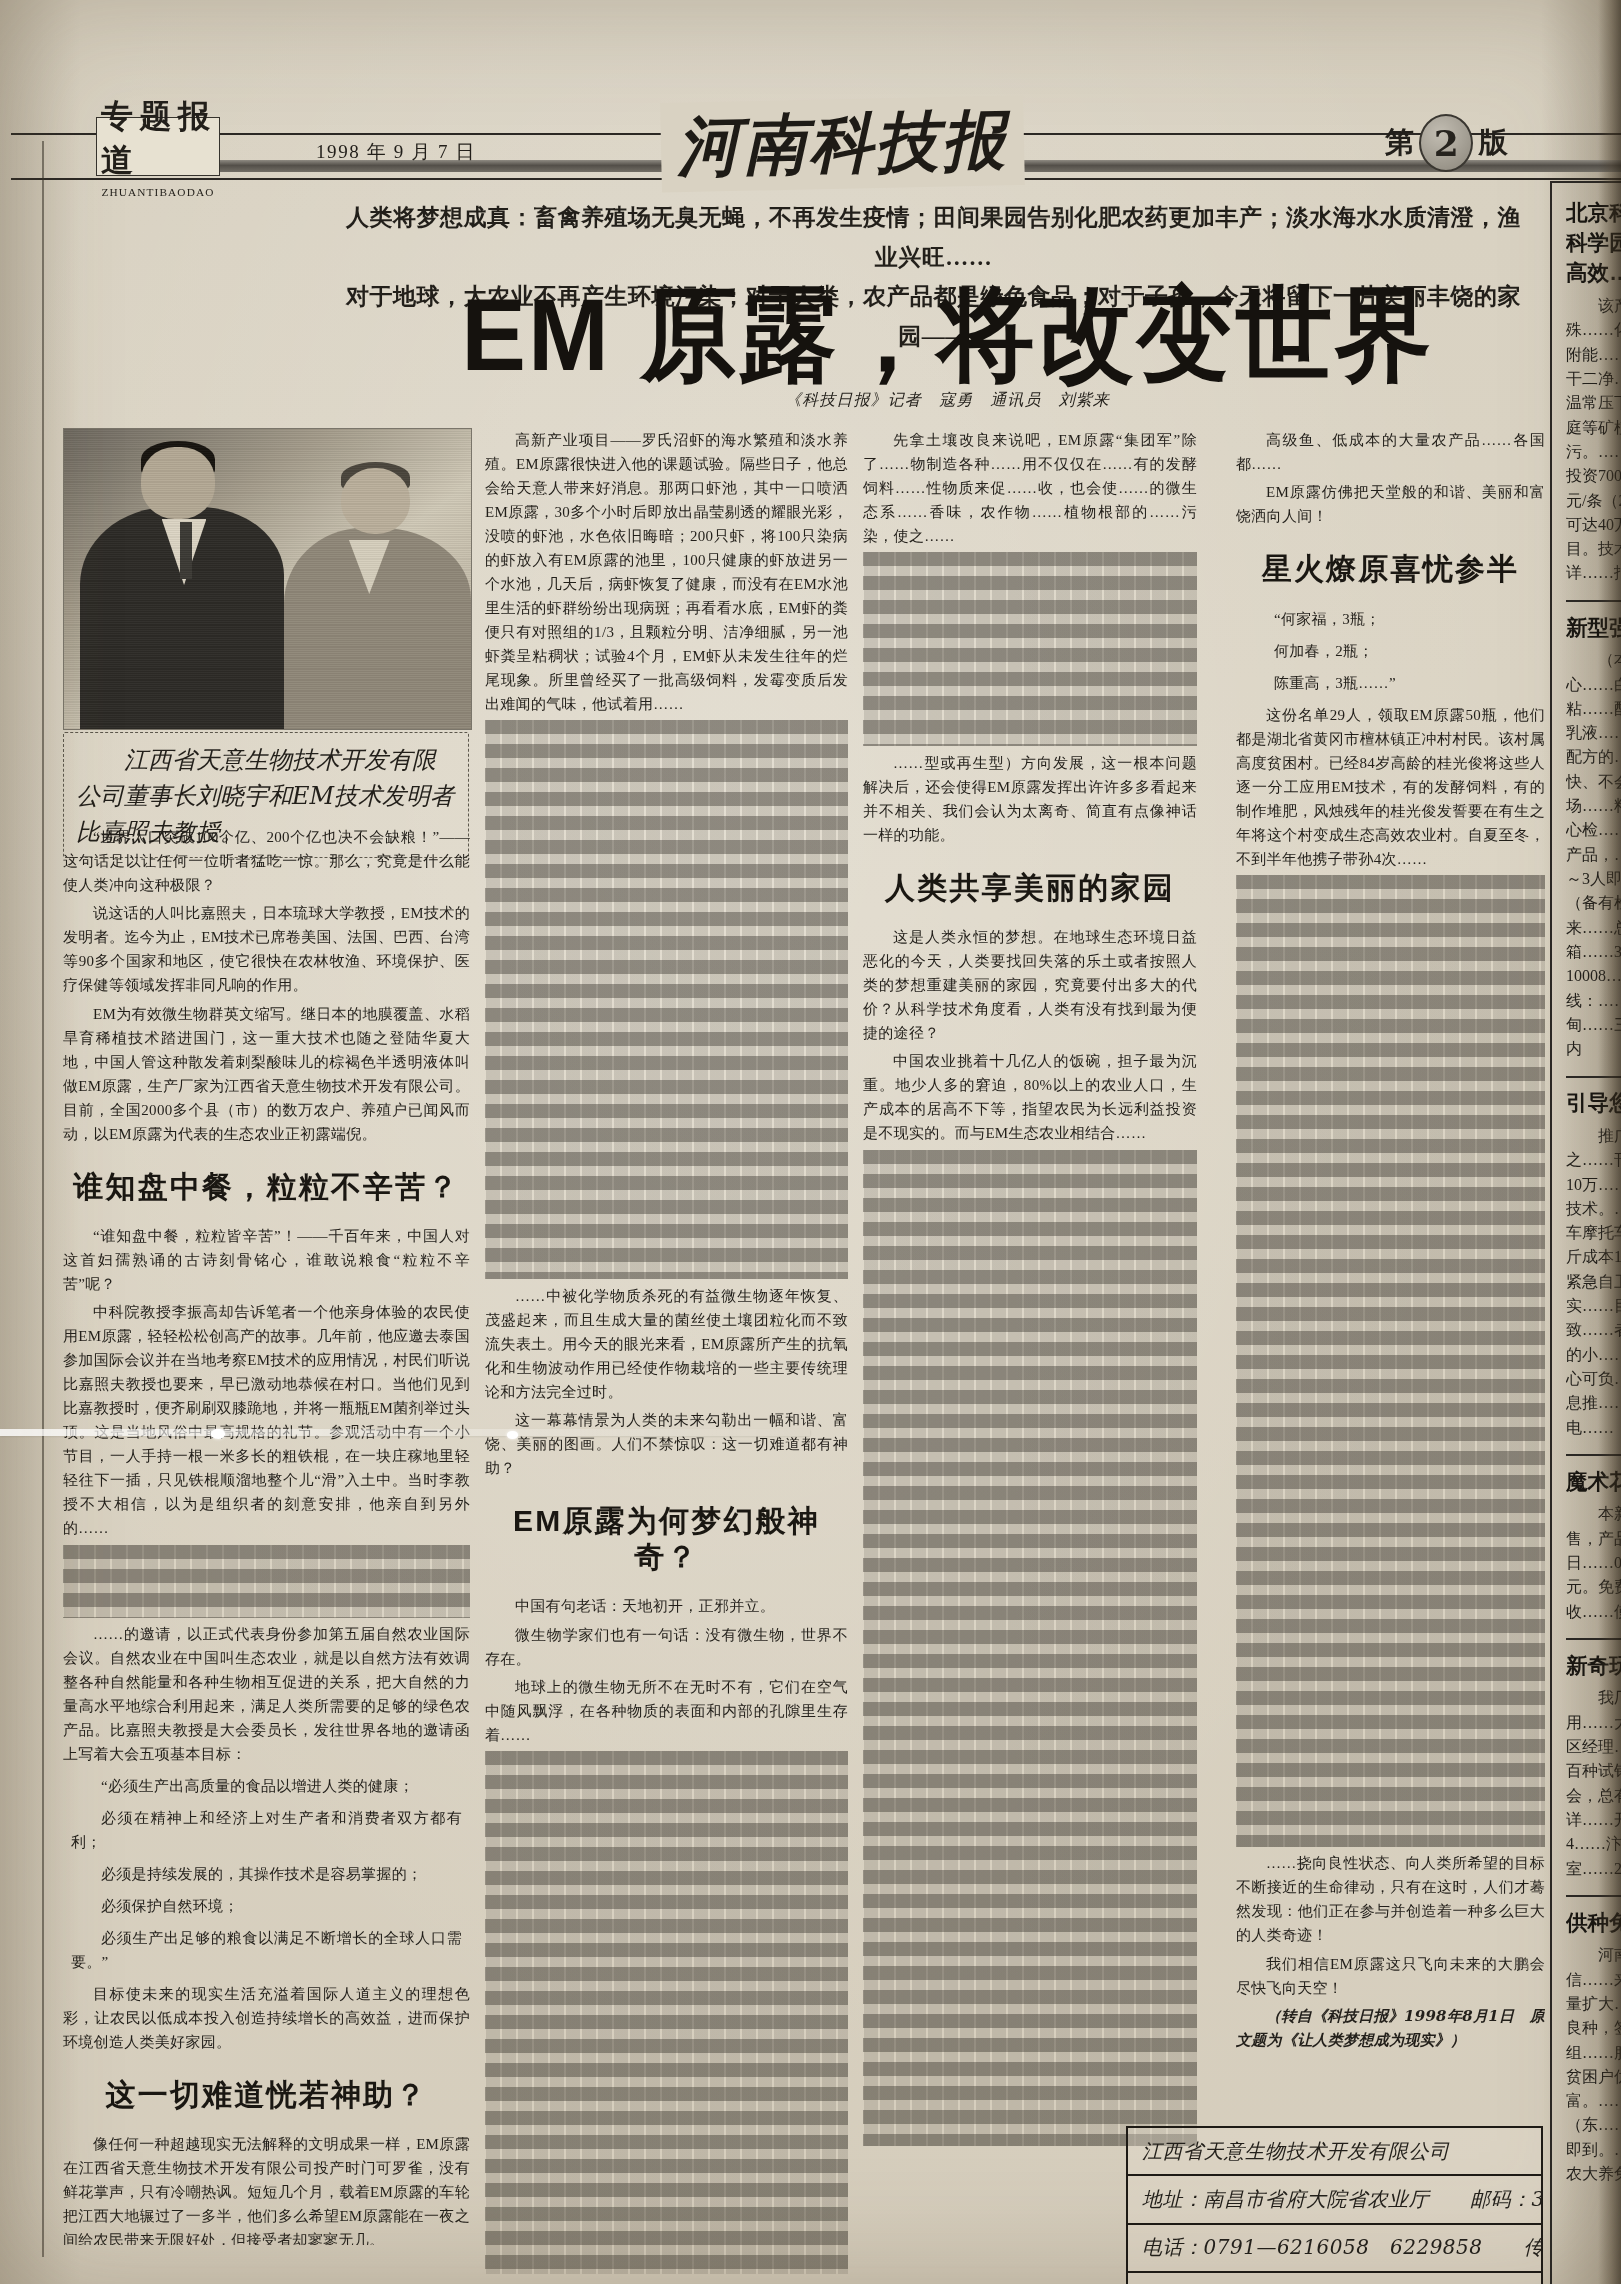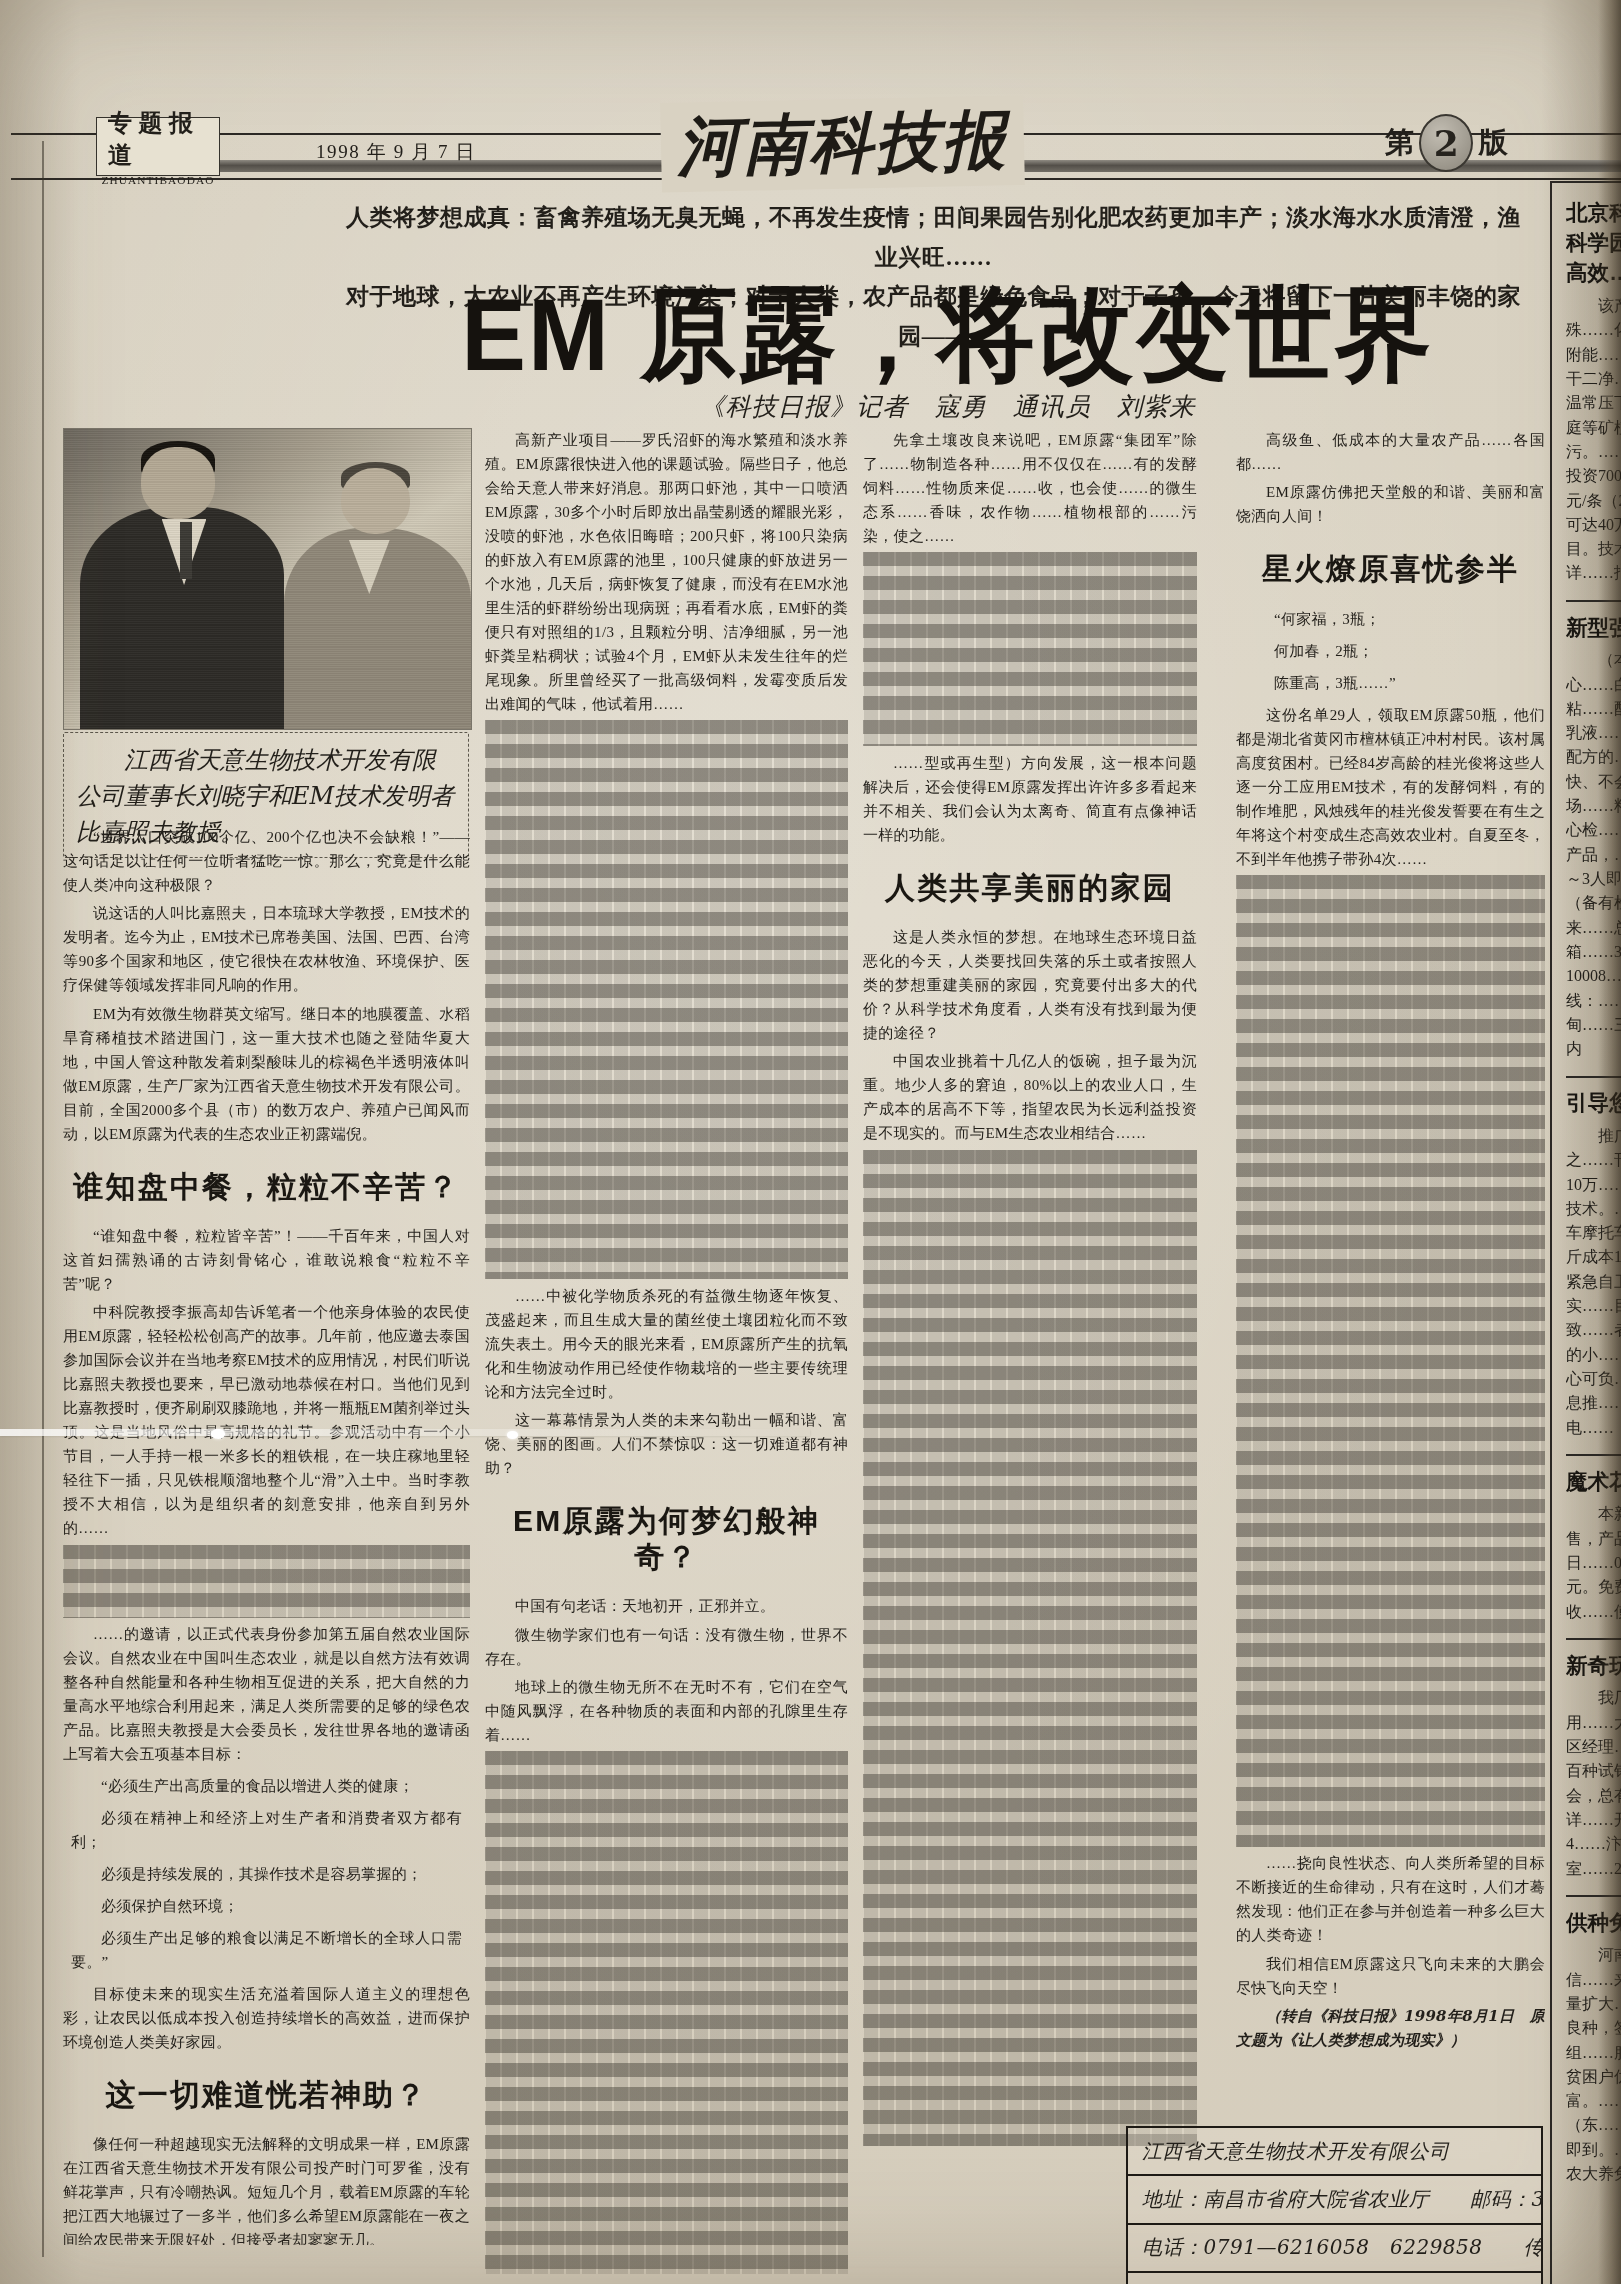--- a/index.html
+++ b/index.html
@@ -13,39 +13,39 @@
     box-shadow:inset 0 0 119px rgba(92,76,50,.30);}
   .right-curl{position:absolute;right:0;top:0;width:24px;height:100%;
     background:linear-gradient(90deg, rgba(60,50,35,0), rgba(70,58,40,.40) 55%, rgba(38,30,18,.62));z-index:40;}
   
   .rule{position:absolute;background:#2b2824;}
   .band{position:absolute;left:215px;top:160px;width:1407px;height:12.4px;
     background:linear-gradient(180deg,#8e8a82,#534f49 45%,#716d65);z-index:1;}
   .section-box{position:absolute;left:96px;top:117px;width:122px;height:57px;z-index:3;
     background:#e7e1d1;border:1.6px solid #35322c;display:flex;flex-direction:column;
     align-items:center;justify-content:center;}
-  .section-box .t{font-size:24px;font-weight:bold;letter-spacing:6.5px;padding-left:11px;}
+  .section-box .t{font-size:32px;font-weight:bold;letter-spacing:6.5px;padding-left:4px;}
   .section-box .py{font-size:11.3px;letter-spacing:1.1px;margin-top:2.2px;}
   .hdr-date{position:absolute;left:316px;top:139px;font-size:19px;letter-spacing:1.6px;z-index:3;}
   .masthead{position:absolute;left:661px;top:101px;z-index:3;background:#d9d2c2;padding:0 16px;
     font-family:"DejaVu Serif", serif;font-style:italic;font-weight:bold;font-size:63px;
     letter-spacing:3.2px;color:#1e1b16;transform:rotate(-1.2deg) scaleY(1.04);}
   .edition{position:absolute;left:1385px;top:114px;z-index:3;display:flex;align-items:center;gap:5.4px;}
   .edition .ch{font-size:29px;font-weight:bold;}
   .edition .num{width:50px;height:54px;border-radius:50%;border:2.2px solid #3a3731;
     background:radial-gradient(circle at 38% 32%, #c2bdb2, #8b867b);display:flex;align-items:center;
     justify-content:center;font-size:36px;font-weight:bold;color:#26231e;font-family:"DejaVu Serif",serif;}
   
   .lead{position:absolute;left:345px;top:198px;width:1177px;text-align:center;
     font-size:23px;font-weight:bold;line-height:1.72;letter-spacing:0.5px;}
   .headline{position:absolute;left:378px;top:271px;width:1139px;text-align:center;
     font-family:"Liberation Sans", sans-serif;font-weight:900;font-size:97px;
     letter-spacing:2.2px;color:#15120e;white-space:nowrap;transform:scaleY(1.06);}
   .byline{position:absolute;left:378px;top:390px;width:1139px;text-align:center;
-    font-family:"DejaVu Serif", serif;font-style:italic;font-size:25px;letter-spacing:1.1px;}
+    font-family:"DejaVu Serif", serif;font-style:italic;font-size:16px;letter-spacing:1.1px;}
   
   .photo{position:absolute;left:63px;top:428px;width:407px;height:300px;overflow:hidden;
     background:linear-gradient(145deg,#6e6960 0%,#a49c8b 32%,#d0c9b7 58%,#b4ab99 100%);
     border:0.5px solid #7a756a;}
   .photo .grain{position:absolute;inset:0;
     background:repeating-linear-gradient(0deg, rgba(0,0,0,.05) 0 1.1px, rgba(255,255,255,.03) 1.1px 2.2px);}
   .m1{position:absolute;left:4%;top:26%;width:50%;height:76%;background:#2d2b27;
     border-radius:44% 42% 0 0 / 34% 30% 0 0;}
   .h1g{position:absolute;left:19%;top:6%;width:18%;height:24%;background:#b4a995;border-radius:46%;}
   .hr1{position:absolute;left:19%;top:4%;width:18%;height:12%;background:#17140f;border-radius:50% 50% 20% 20%;}

